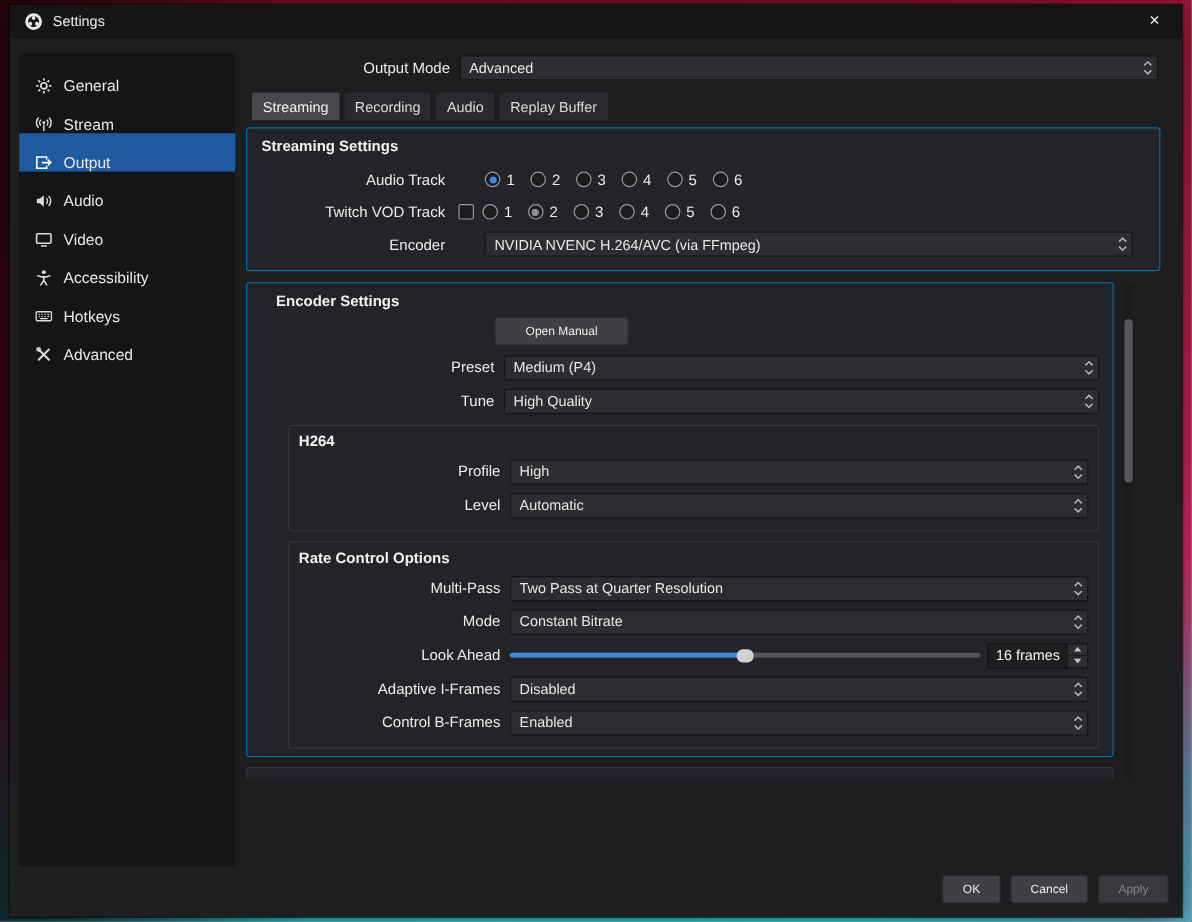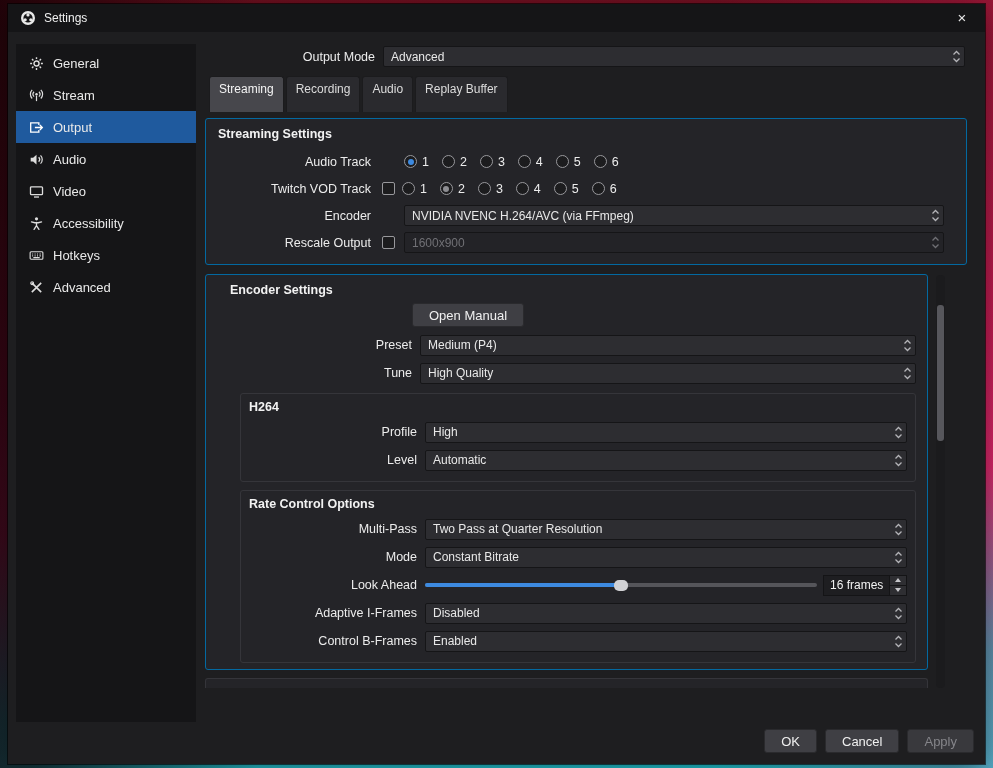--- a/index.html
+++ b/index.html
@@ -24,31 +24,31 @@
     margin-left: auto; width: 46px; height: 28px; background: transparent; border: 0;
     color: #e8e8e8; font-size: 15px; line-height: 28px; text-align: center; cursor: pointer;
     font-family: inherit;
   }
   
   .win-body { position: relative; height: 732px; }
   .sidebar {
     position: absolute; left: 8px; top: 12px; width: 180px; height: 678px;
     background: #151517; padding-top: 3px;
   }
-  .side-item { height: 32px; display: flex; align-items: center; gap: 9px; padding-left: 13px; font-size: 13px; color: #e9e9e9; cursor: pointer; }
+  .side-item { height: 32px; display: flex; align-items: flex-end; gap: 9px; padding-left: 13px; font-size: 13px; color: #e9e9e9; cursor: pointer; }
   .side-item.selected { background: #1f5a9e; }
   .side-icon { width: 15px; height: 15px; display: inline-flex; flex: none; }
   .main { position: absolute; left: 197px; top: 0; width: 762px; }
   .lblcol { text-align: right; margin-right: 8px; font-size: 12.5px; color: #ececec; flex: none; }
   
   .row-topmode { margin-top: 14px; display: flex; align-items: center; height: 21px; }
   .row-topmode .lblcol { width: 170px; }
   
   .tabs { margin-top: 9px; display: flex; gap: 2px; padding-left: 4px; }
-  .tab { padding: 5px 9px 16px; background: #2a2a2e; border: 1px solid #1b1b1d; border-bottom: none;
+  .tab { padding: 5px 9px 4px; background: #2a2a2e; border: 1px solid #1b1b1d; border-bottom: none;
          border-radius: 3px 3px 0 0; font-size: 12px; color: #dcdcdc; cursor: pointer; }
   .tab.active { background: #47474c; color: #f4f4f4; }
   
   .group { border: 1px solid #0369a1; background: #242428; border-radius: 3px; }
   .gtitle { font-weight: bold; font-size: 12.5px; color: #f2f2f2; }
   .group-streaming { margin-top: 6px; padding: 6px 22px 8px 10px; }
   .group-streaming .gtitle { margin: 2px 0 7px 2px; }
   .frow { display: flex; align-items: center; min-height: 27px; }
   .group-streaming .lblcol { width: 155px; }
   .ctrl-indent { margin-left: 25px; display: flex; align-items: center; flex: 1; }
@@ -70,21 +70,21 @@
   .combo-arrows { width: 16px; height: 100%; display: flex; align-items: center; justify-content: center; flex: none; }
   .combo.disabled { background: #232327; color: #707075; }
   .flex1 { flex: 1; }
   
   .scrollwrap { margin-top: 9px; position: relative; width: 740px; }
   .group-encoder { width: 723px; padding: 6px 11px 6px 22px; }
   .group-encoder > .gtitle { margin: 2px 0 2px 2px; }
   .btnrow { margin-top: 6px; height: 24px; display: flex; }
   .btn {
     background: #3f3f44; border: 1px solid #2a2a2d; border-radius: 3px; color: #f0f0f0;
-    font-size: 13px; height: 24px; padding: 0 16px; cursor: pointer; font-family: inherit;
+    font-size: 10px; height: 24px; padding: 0 16px; cursor: pointer; font-family: inherit;
   }
   .btn-openmanual { margin-left: 184px; width: 112px; padding: 0; }
   .enc-rows { margin-top: 4px; }
   .enc-rows .frow { min-height: 28px; }
   .group-encoder .lblcol { width: 184px; }
   .subgroup { border: 1px solid #35353a; border-radius: 3px; margin-left: 12px; margin-top: 6px; padding: 4px 8px 7px 6px; }
   .subgroup .gtitle { margin: 2px 0 4px 2px; }
   .subgroup .lblcol { width: 170px; }
   .subgroup .frow { min-height: 28px; }
   .subgroup-rate { margin-top: 8px; }
@@ -303,34 +303,20 @@
               <span class="combo-text">NVIDIA NVENC H.264/AVC (via FFmpeg)</span>
               <span class="combo-arrows">
                 <svg width="9" height="15" viewBox="0 0 9 15" fill="none" stroke="#b4b4b8" stroke-width="1.3">
                     <path d="M1.5 5.5l3-3 3 3M1.5 9.5l3 3 3-3"></path>
                   </svg>
               </span>
             </div>
           </div>
         </div>
 
-        <div class="frow">
-          <span class="lblcol">Rescale Output</span>
-          <div class="ctrl-cbx">
-            <span class="cbox"></span>
-            <div class="combo disabled flex1" style="margin-left:4px;">
-              <span class="combo-text">1600x900</span>
-              <span class="combo-arrows">
-                <svg width="9" height="15" viewBox="0 0 9 15" fill="none" stroke="#6f6f74" stroke-width="1.3">
-                    <path d="M1.5 5.5l3-3 3 3M1.5 9.5l3 3 3-3"></path>
-                  </svg>
-              </span>
-            </div>
-          </div>
-        </div>
       </div>
 
       <div class="scrollwrap">
         <div class="group group-encoder">
           <div class="gtitle">Encoder Settings</div>
 
           <div class="btnrow">
             <button class="btn btn-openmanual">Open Manual</button>
           </div>
 

